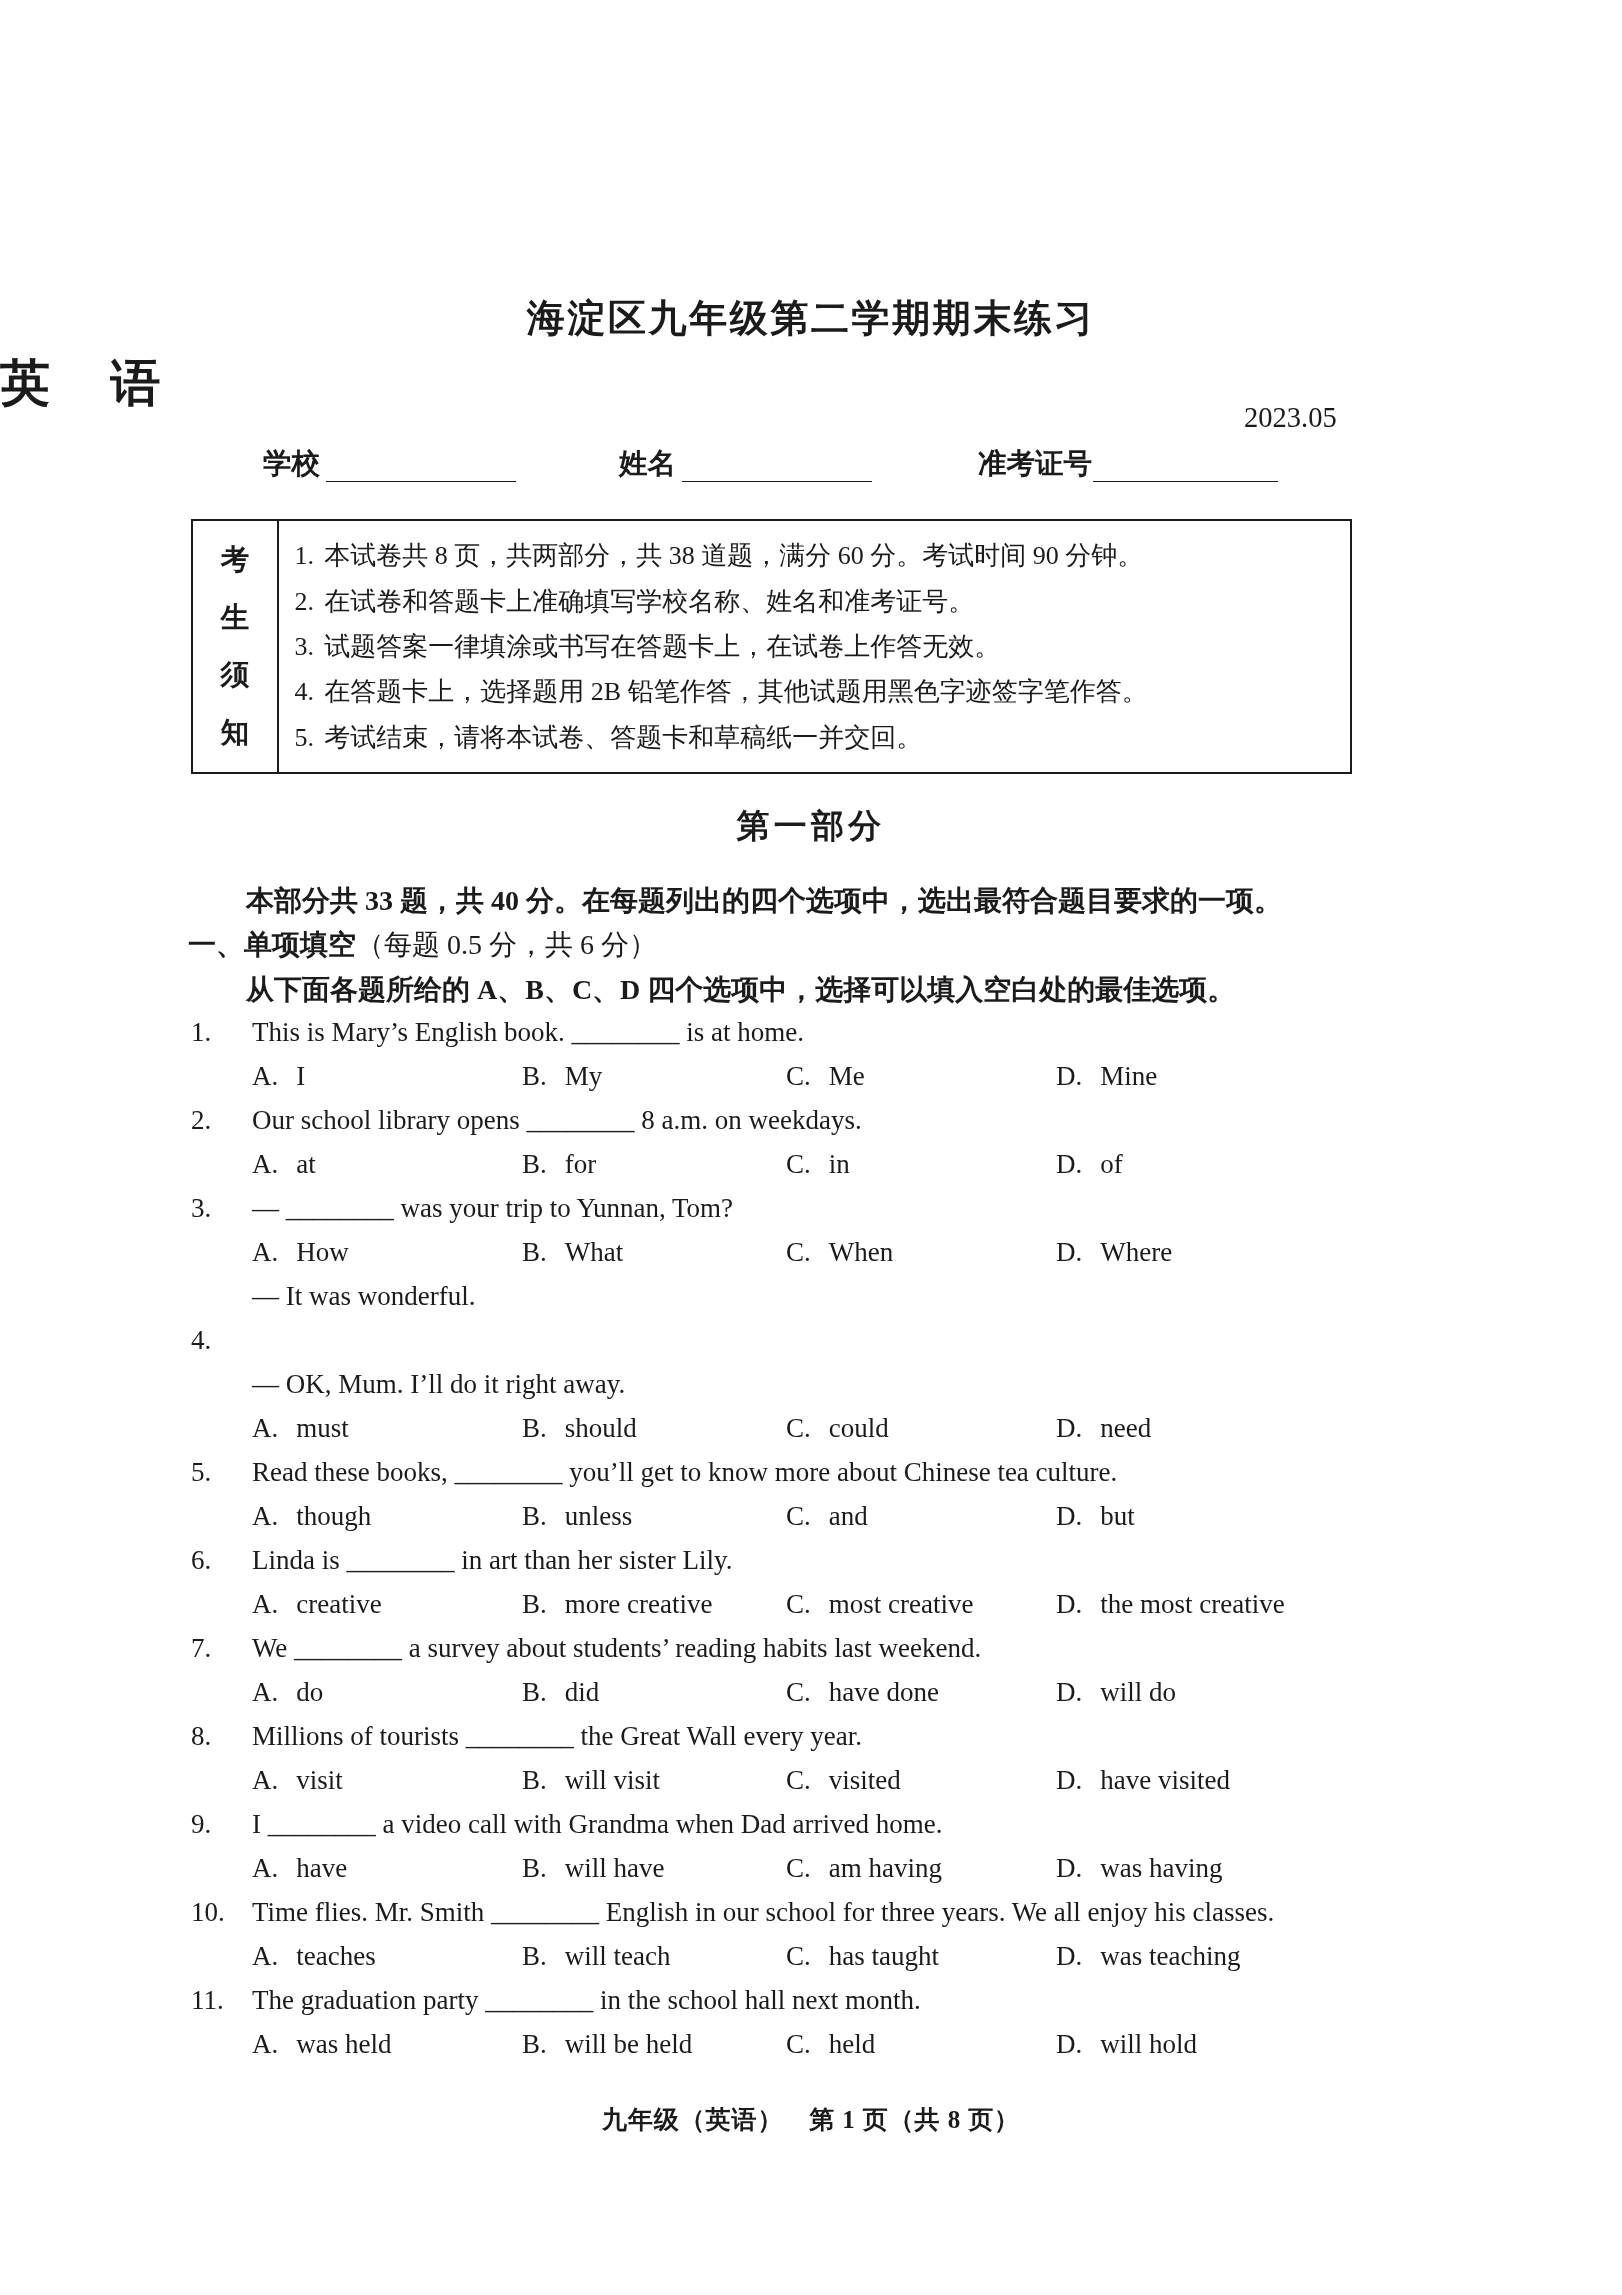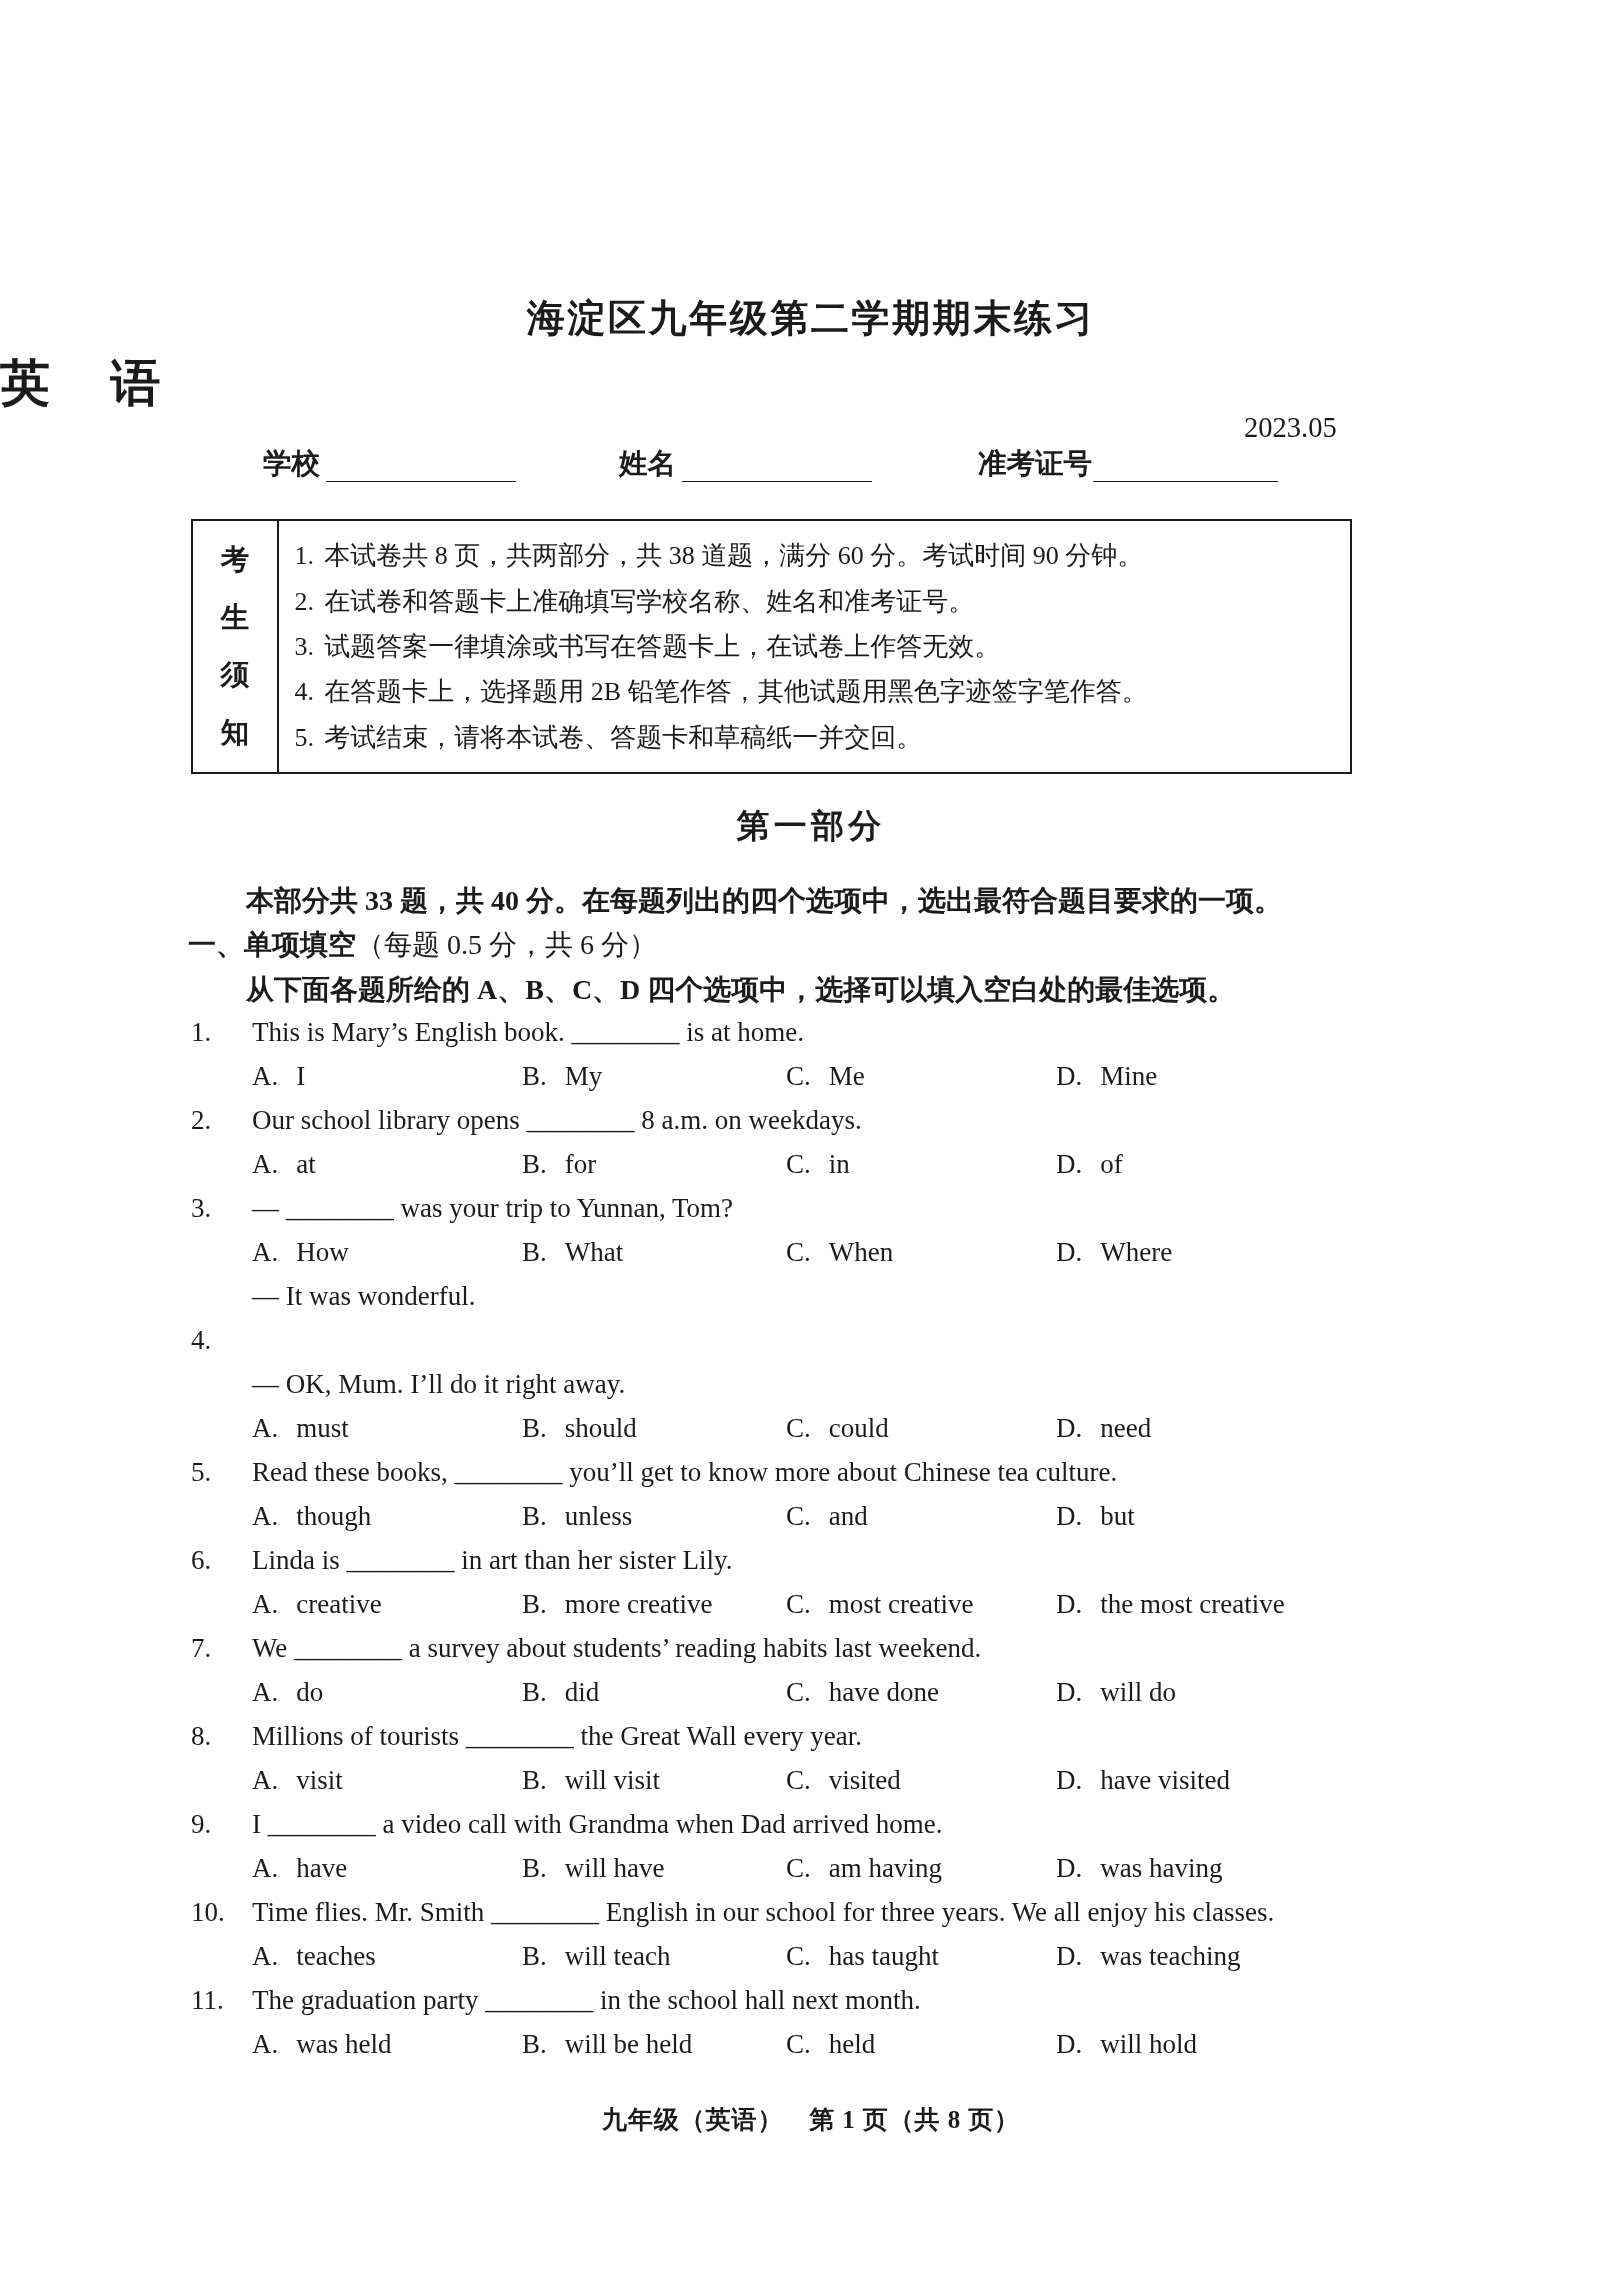--- a/index.html
+++ b/index.html
@@ -11,21 +11,21 @@
     font-family:Liberation Serif, serif;
     overflow:hidden;
     margin-top:40px;
   }
   .abs{position:absolute;}
 
   .title{top:253px;left:0;width:100%;text-align:center;
     font-size:38px;font-weight:bold;letter-spacing:2.6px;}
   .subject{top:310px;left:0;width:100%;text-align:left;
     font-size:50px;font-weight:bold;letter-spacing:5.2px;}
-  .date{top:372px;left:1244px;font-size:28.5px;text-align:right;}
+  .date{top:362px;left:1244px;font-size:28.5px;text-align:right;}
 
   .fields{top:405px;left:0;width:100%;height:43px;font-size:28.5px;font-weight:bold;}
   .fields .flabel{position:absolute;top:0;white-space:nowrap;}
   .blank-line{position:absolute;top:3.4px;height:33px;border-bottom:1.7px solid #1b1b1b;}
   .f-school{left:263px;}  .l-school{left:326px;width:190px;}
   .f-name{left:619px;}    .l-name{left:682px;width:190px;}
   .f-adm{left:978px;}    .l-adm{left:1093px;width:185px;}
 
   .notice{top:479px;left:191px;width:1161px;height:255px;
     border:2.6px solid #1b1b1b;display:flex;box-sizing:border-box;}

